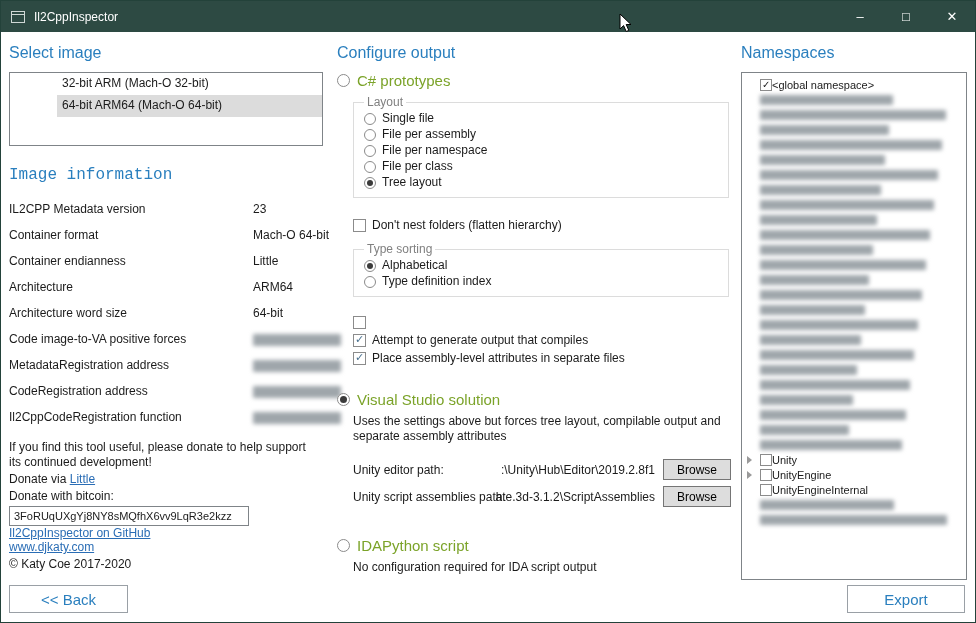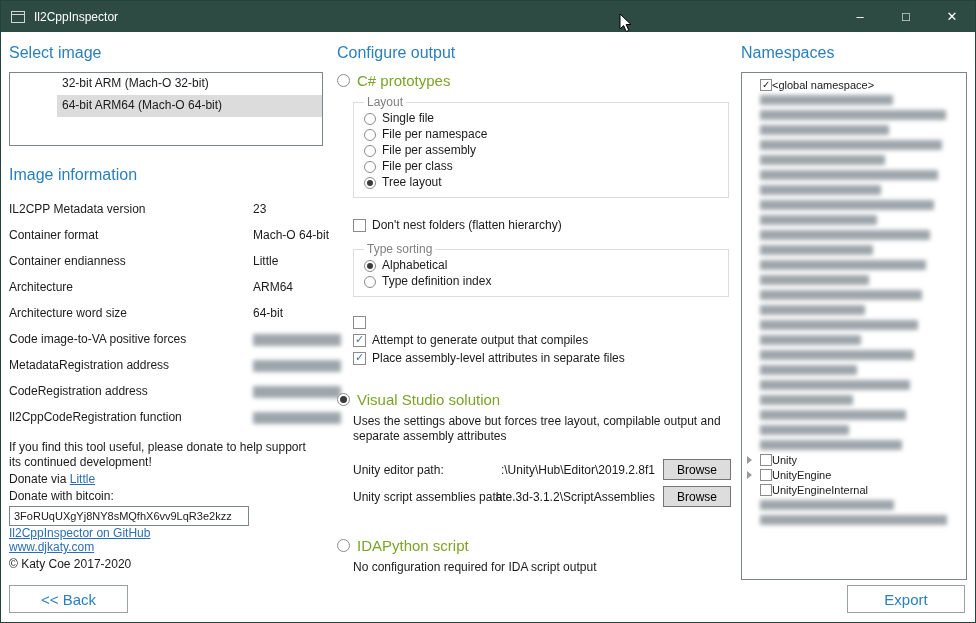--- a/index.html
+++ b/index.html
@@ -19,21 +19,21 @@
   .cursor { position:absolute; left:618px; top:12px; z-index:9; }
   
   .content { position:absolute; top:31px; left:0; right:0; bottom:0; background:#fff; }
   .h1 { color:#2a7fbe; font-size:16px; font-weight:400; margin:0; }
   .link { color:#2a6db5; text-decoration:underline; font-size:12px; cursor:pointer; }
   
   .col-left { position:absolute; left:8px; top:12px; width:314px; }
   #image-listbox { border:1px solid #7f8488; height:74px; margin-top:10px; overflow:hidden; background:#fff;padding-left:47px; }
   .lb-item { font-size:12px; padding:3px 5px; height:22px; white-space:nowrap; }
   .lb-item.selected { background:#dcdcdc; }
-  .h1.info-heading { margin-top:20px; }
+  .h1.info-heading { margin-top:20px;font-family:Liberation Mono, monospace; }
   #info-rows { margin-top:14px; }
   .info-row { position:relative; height:26px; }
   .info-label { position:absolute; left:0; top:4px; font-size:12px; white-space:nowrap; }
   .info-value { position:absolute; left:244px; top:4px; font-size:12px; white-space:nowrap; }
   .blur-block { display:inline-block; height:12px; background:#9fa6ab; filter:blur(2px); border-radius:1px; }
   .info-row .blur-block { position:absolute; left:244px; top:6px; width:88px; }
   .donate-text { font-size:12px; line-height:15px; width:298px; margin-top:8px; }
   .donate-line { font-size:12px; line-height:16px; margin-top:1px; }
   .textbox { display:block; margin-top:2px; width:240px; height:20px; border:1px solid #7f8488; font-family:"Liberation Sans", sans-serif; font-size:11px; padding:1px 4px; color:#1b1b1b; }
   .link.block { display:block; margin-top:0; }
@@ -168,25 +168,25 @@
 
       <fieldset class="group">
         <legend>Layout</legend>
         <div id="layout-options">
             <div class="opt-row">
               <span class="radio"></span>
               <span class="opt-label">Single file</span>
             </div>
             <div class="opt-row">
               <span class="radio"></span>
+              <span class="opt-label">File per assembly</span>
+            </div>
+            <div class="opt-row">
+              <span class="radio"></span>
               <span class="opt-label">File per namespace</span>
-            </div>
-            <div class="opt-row">
-              <span class="radio"></span>
-              <span class="opt-label">File per assembly</span>
             </div>
             <div class="opt-row">
               <span class="radio"></span>
               <span class="opt-label">File per class</span>
             </div>
             <div class="opt-row">
               <span class="radio on"></span>
               <span class="opt-label">Tree layout</span>
             </div>
           </div>

